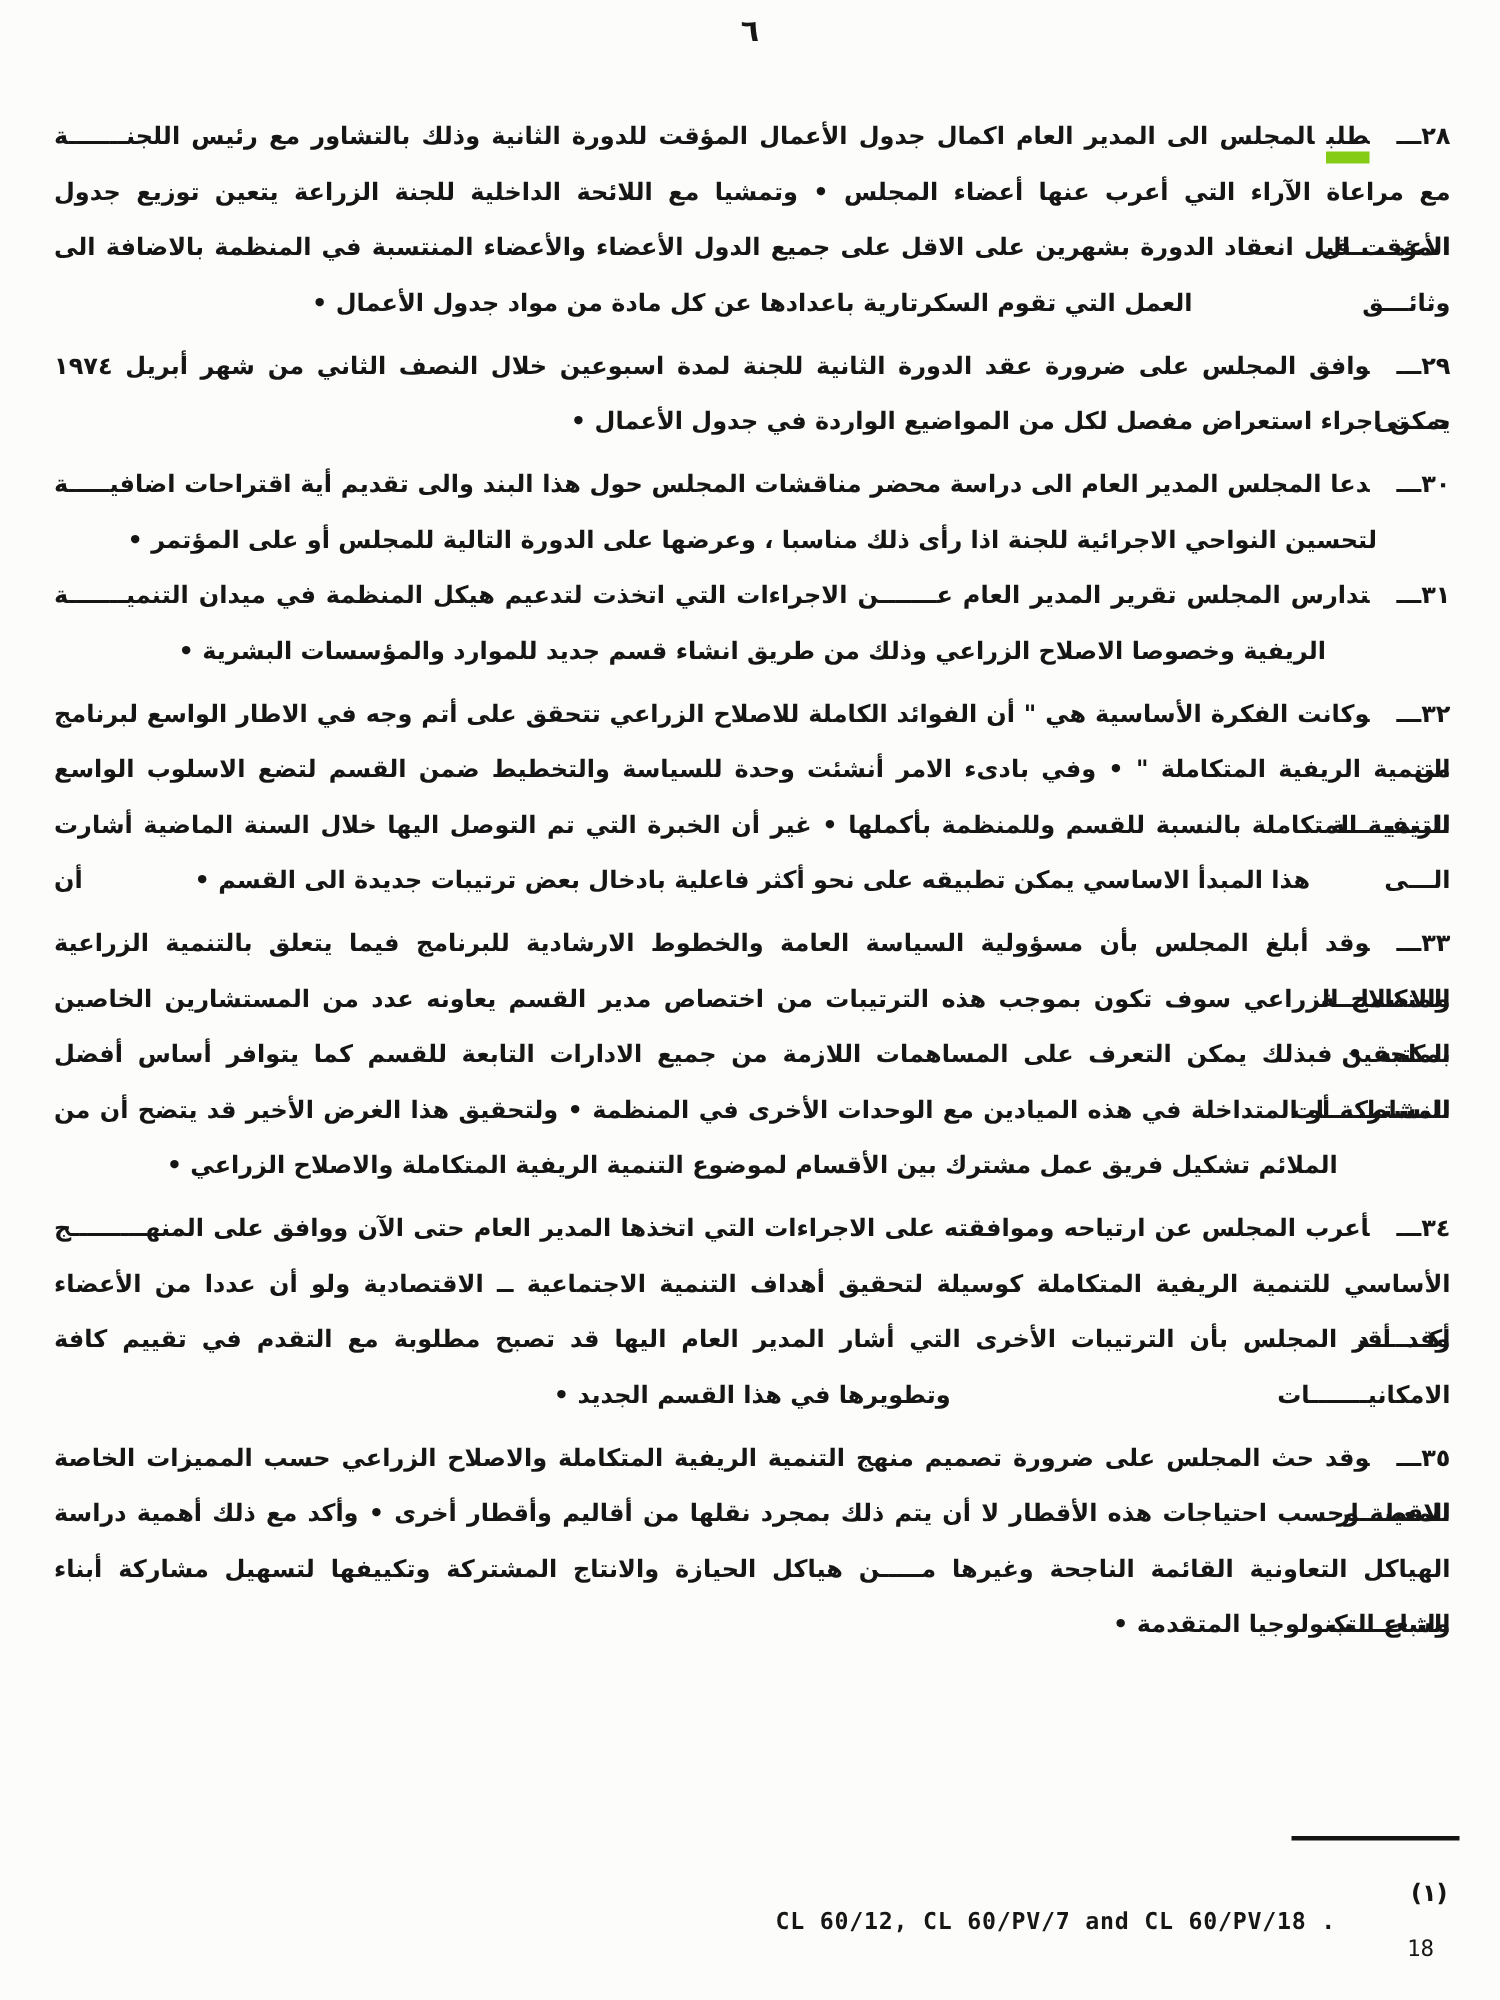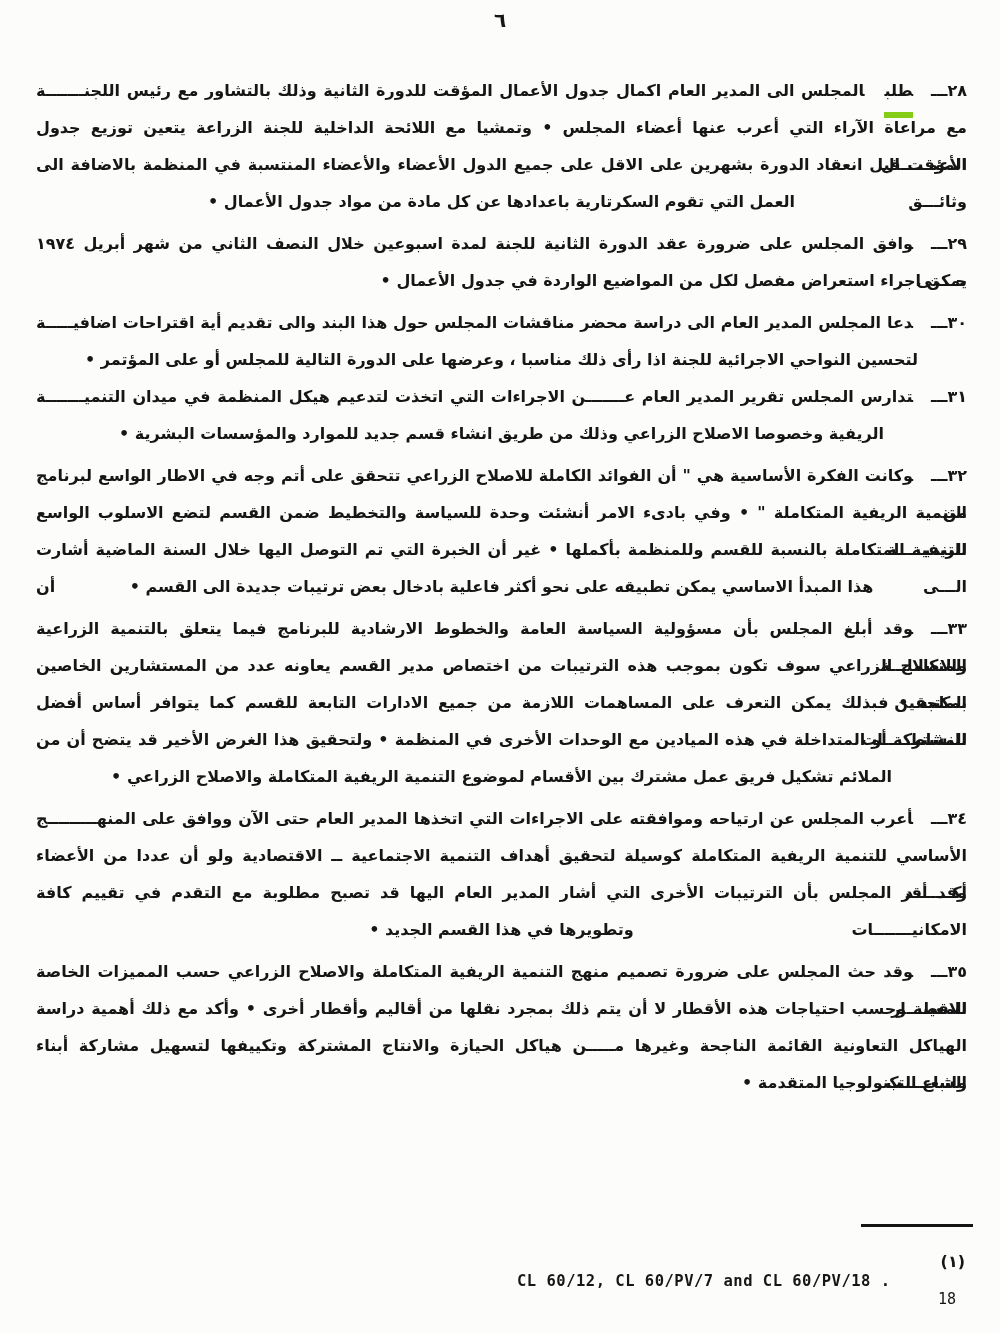--- a/index.html
+++ b/index.html
@@ -16,21 +16,21 @@
   .para{direction:rtl;}
   .para + .para{margin-top:5px;}
   .line{
     height:37px;line-height:37px;font-size:16px;font-weight:700;
     text-align:justify;white-space:normal;
   }
   .line.justify{text-align-last:justify;}
   .line.center{text-align:center;text-align-last:center;}
   .line.right{text-align:right;text-align-last:auto;}
   .pnum{padding-left:18px;margin-top:40px;}
-  .lead{border-bottom:6px solid #84cc16;padding-bottom:12px;margin-left:20px;}
+  .lead{border-bottom:8px solid #84cc16;padding-bottom:1px;margin-left:8px;}
   .heading-wrap{margin:21px 0 16px;text-align:right;direction:rtl;}
   .heading-inner{
     display:inline-block;border-bottom:2.5px solid #141414;padding-bottom:6px;
     font-size:17.5px;font-weight:700;word-spacing:5px;line-height:28px;
   }
   .heading-ref{
     display:inline-block;font-size:13px;font-weight:700;
     position:relative;top:-9px;margin-right:7px;
   }
   .footnote-sep{position:absolute;top:1224px;right:27px;width:112px;border-top:3px solid #141414;}

